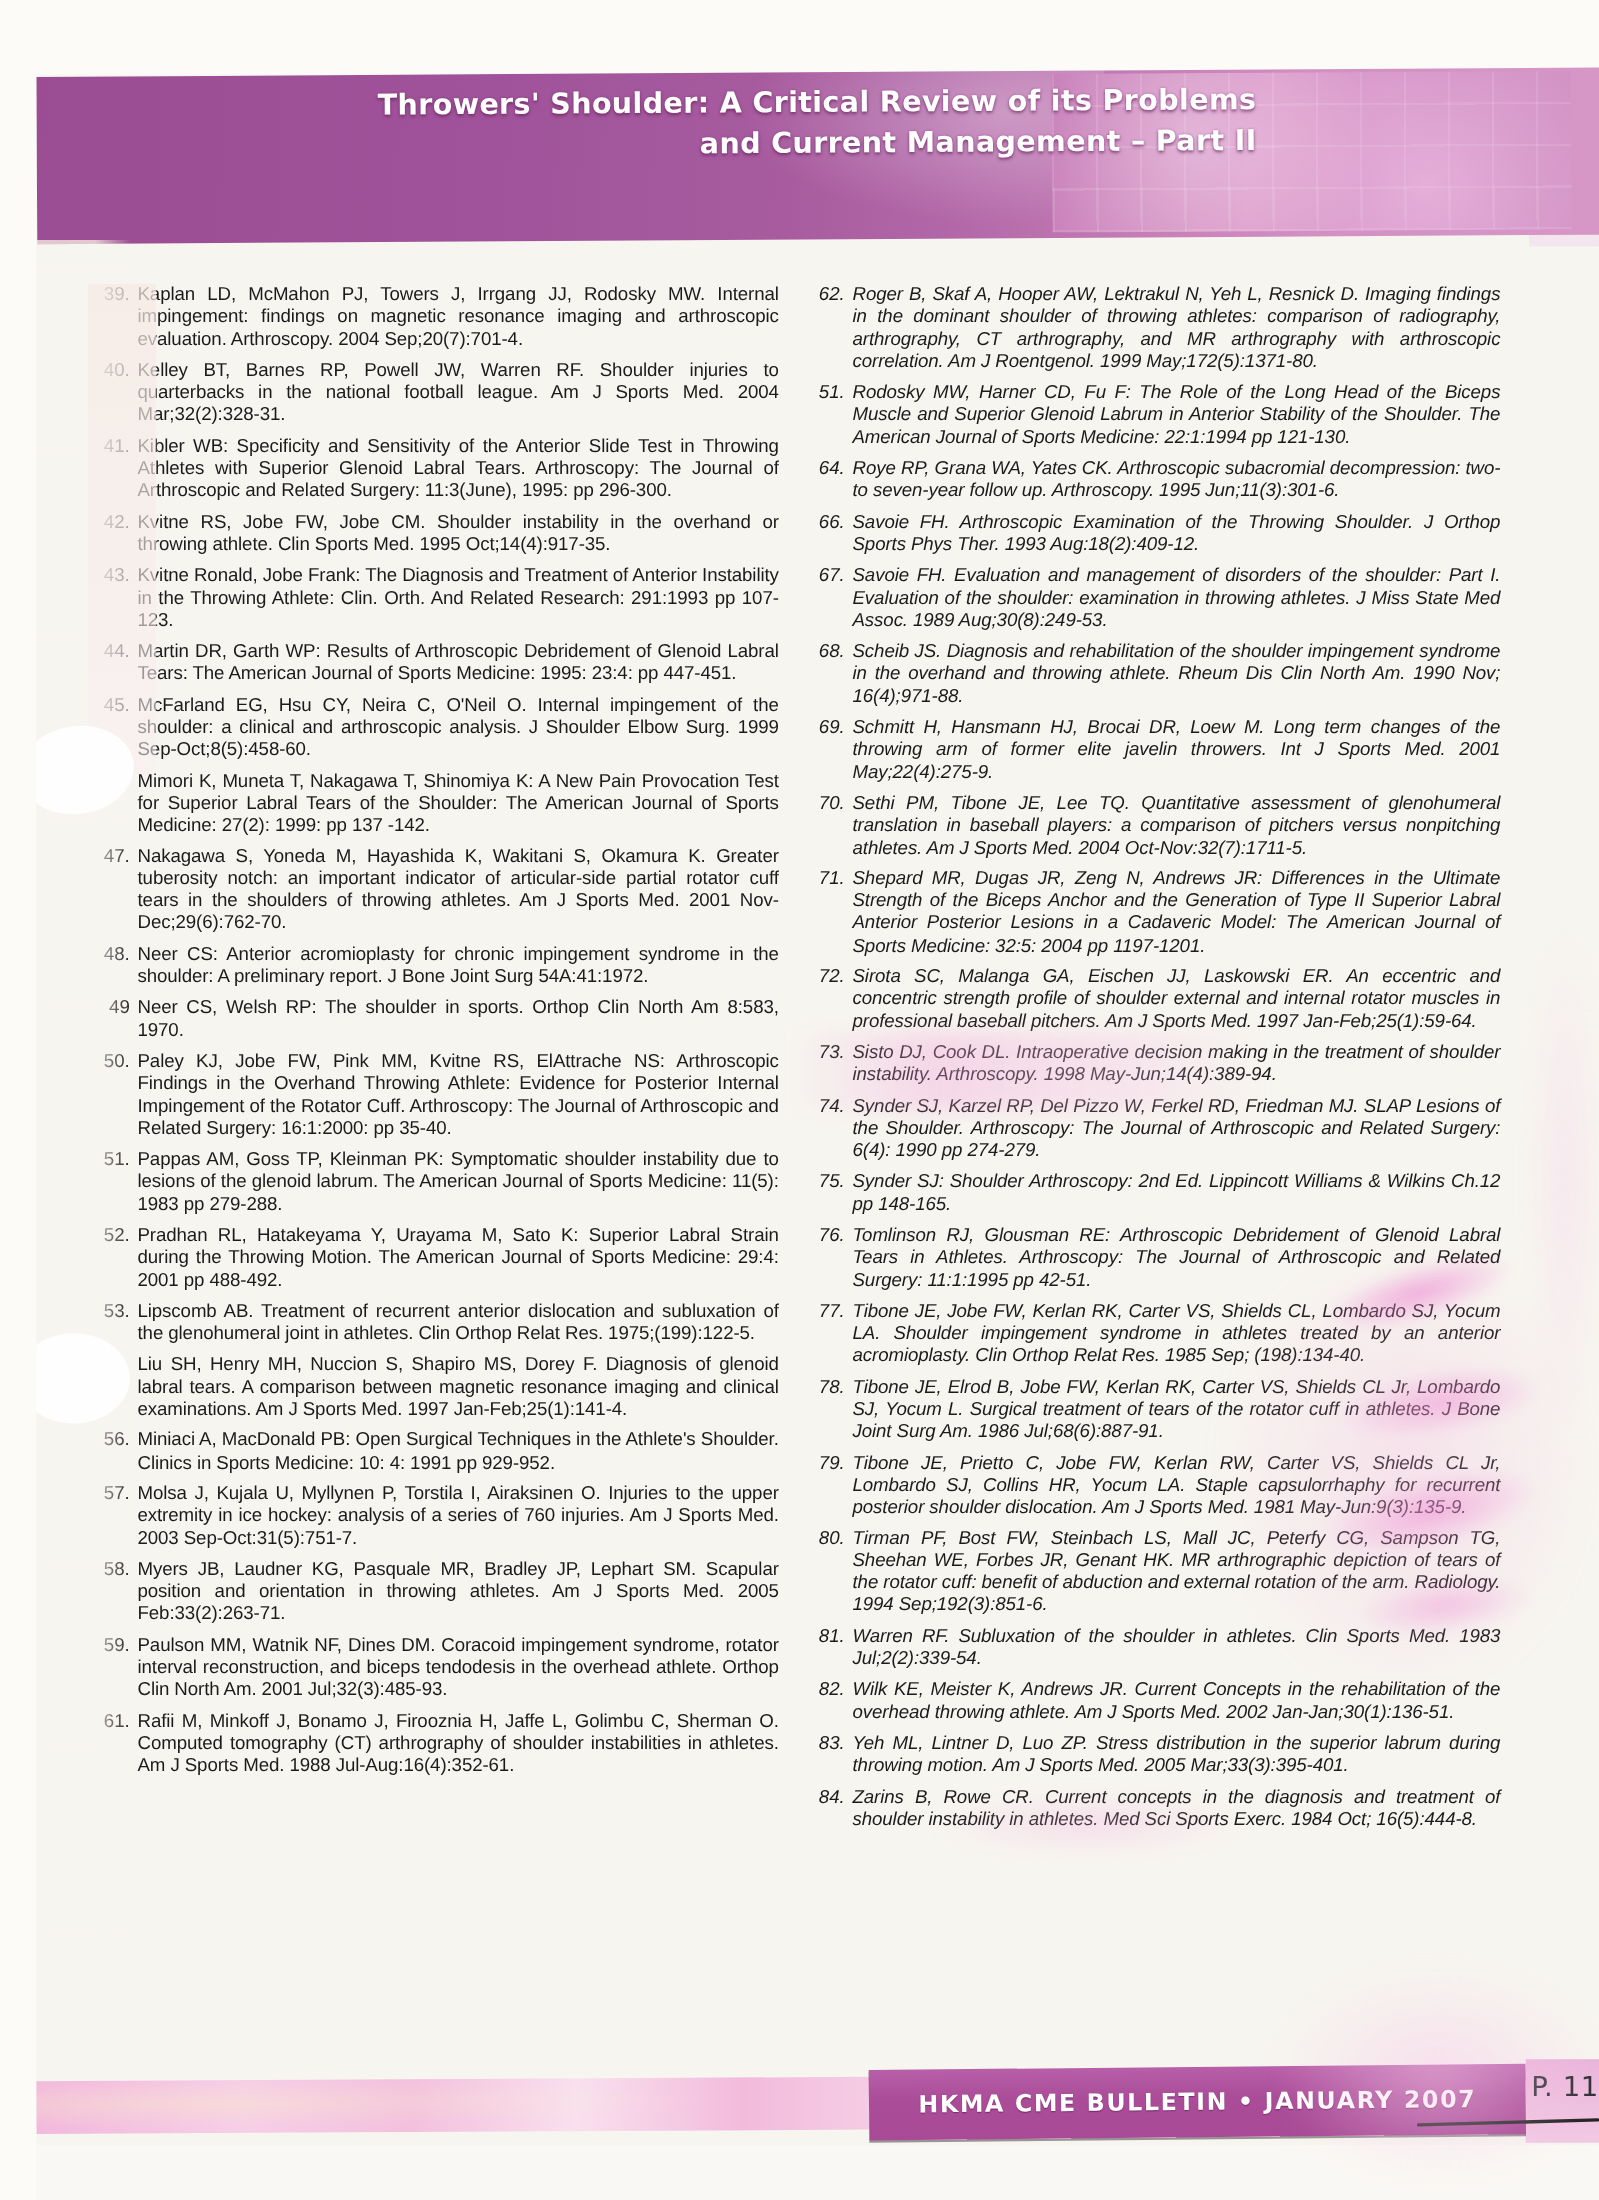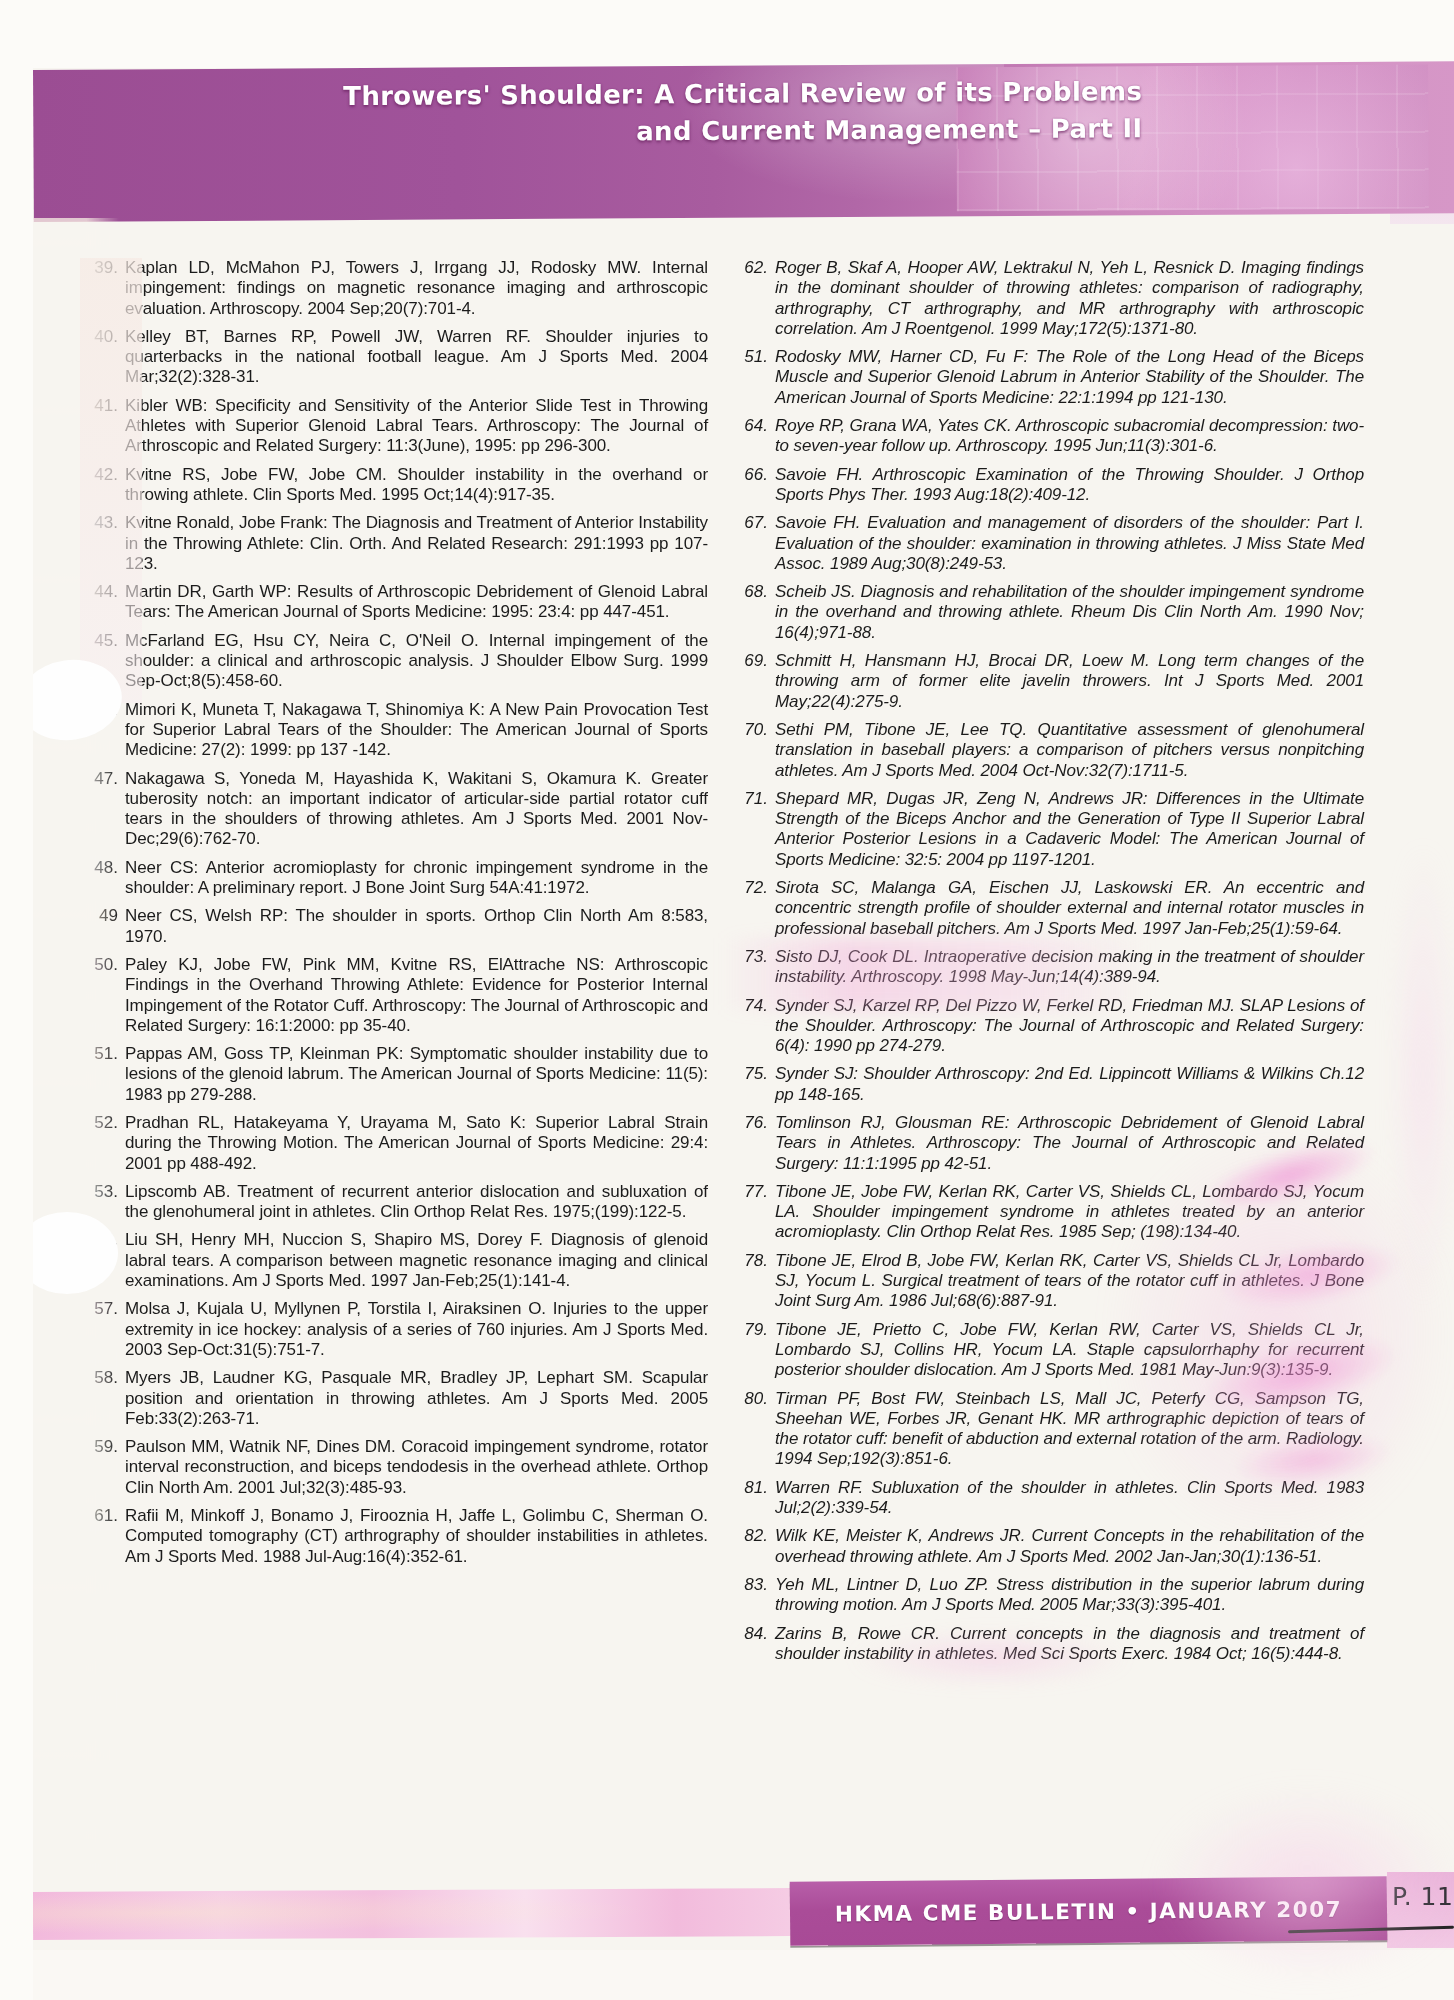--- a/index.html
+++ b/index.html
@@ -207,20 +207,24 @@
         <span class="num">53.</span>
         <span class="txt">Lipscomb AB. Treatment of recurrent anterior dislocation and subluxation of the glenohumeral joint in athletes. Clin Orthop Relat Res. 1975;(199):122-5.</span>
       </div>
 
       <div class="ref">
         <span class="num">54.</span>
         <span class="txt">Liu SH, Henry MH, Nuccion S, Shapiro MS, Dorey F. Diagnosis of glenoid labral tears. A comparison between magnetic resonance imaging and clinical examinations. Am J Sports Med. 1997 Jan-Feb;25(1):141-4.</span>
       </div>
 
 
+      <div class="ref">
+        <span class="num">56.</span>
+        <span class="txt">Miniaci A, MacDonald PB: Open Surgical Techniques in the Athlete's Shoulder. Clinics in Sports Medicine: 10: 4: 1991 pp 929-952.</span>
+      </div>
 
       <div class="ref">
         <span class="num">57.</span>
         <span class="txt">Molsa J, Kujala U, Myllynen P, Torstila I, Airaksinen O. Injuries to the upper extremity in ice hockey: analysis of a series of 760 injuries. Am J Sports Med. 2003 Sep-Oct:31(5):751-7.</span>
       </div>
 
       <div class="ref">
         <span class="num">58.</span>
         <span class="txt">Myers JB, Laudner KG, Pasquale MR, Bradley JP, Lephart SM. Scapular position and orientation in throwing athletes. Am J Sports Med. 2005 Feb:33(2):263-71.</span>
       </div>

